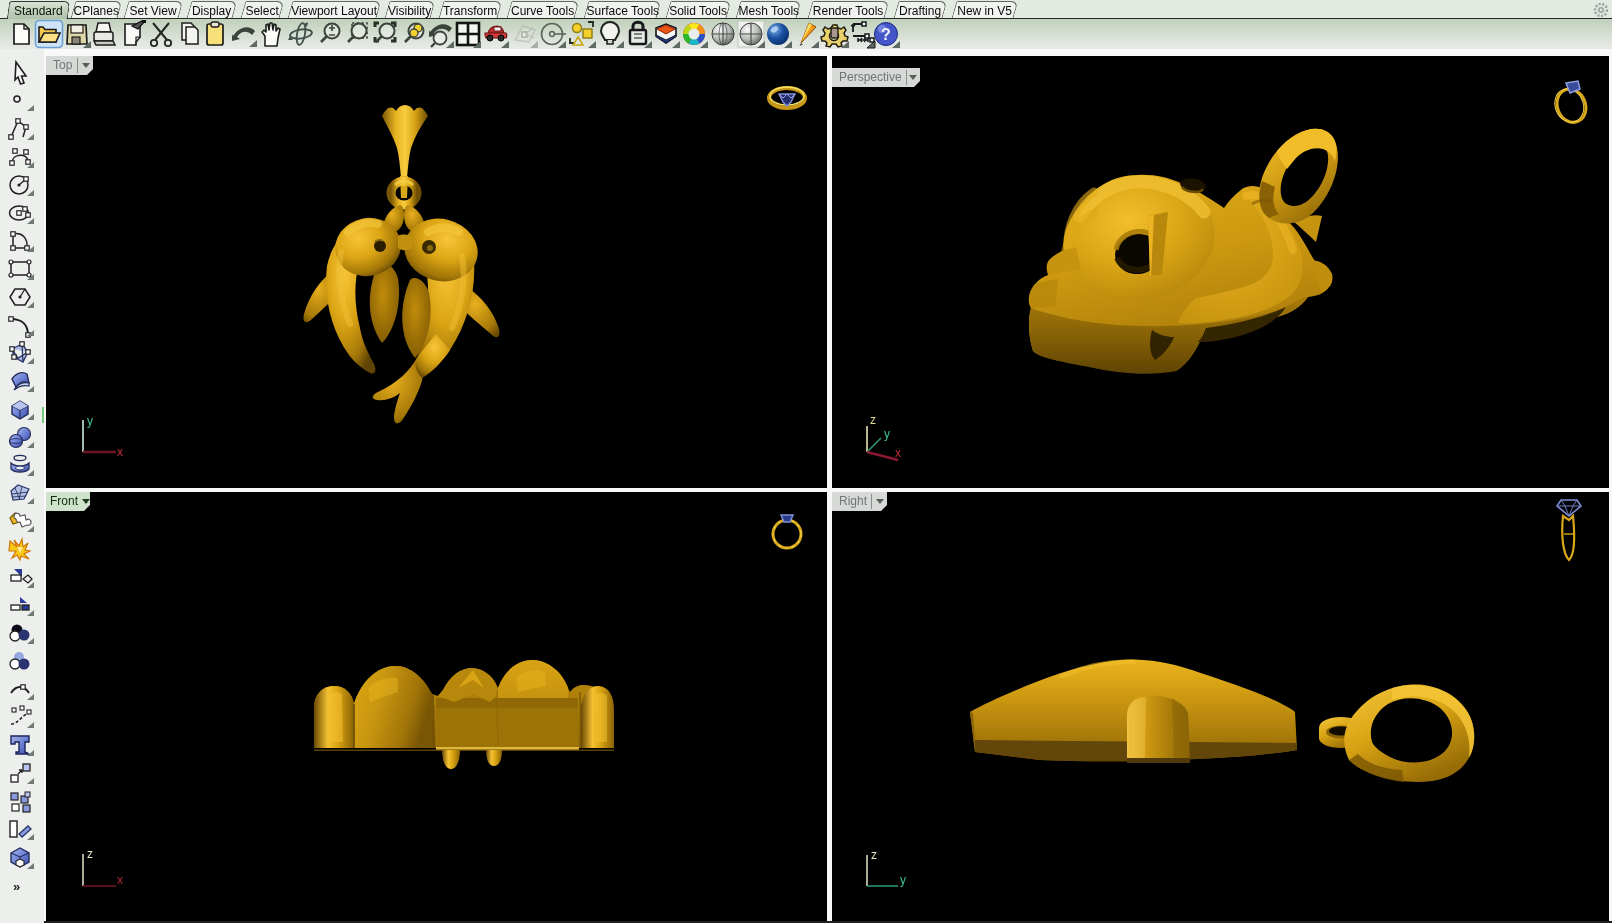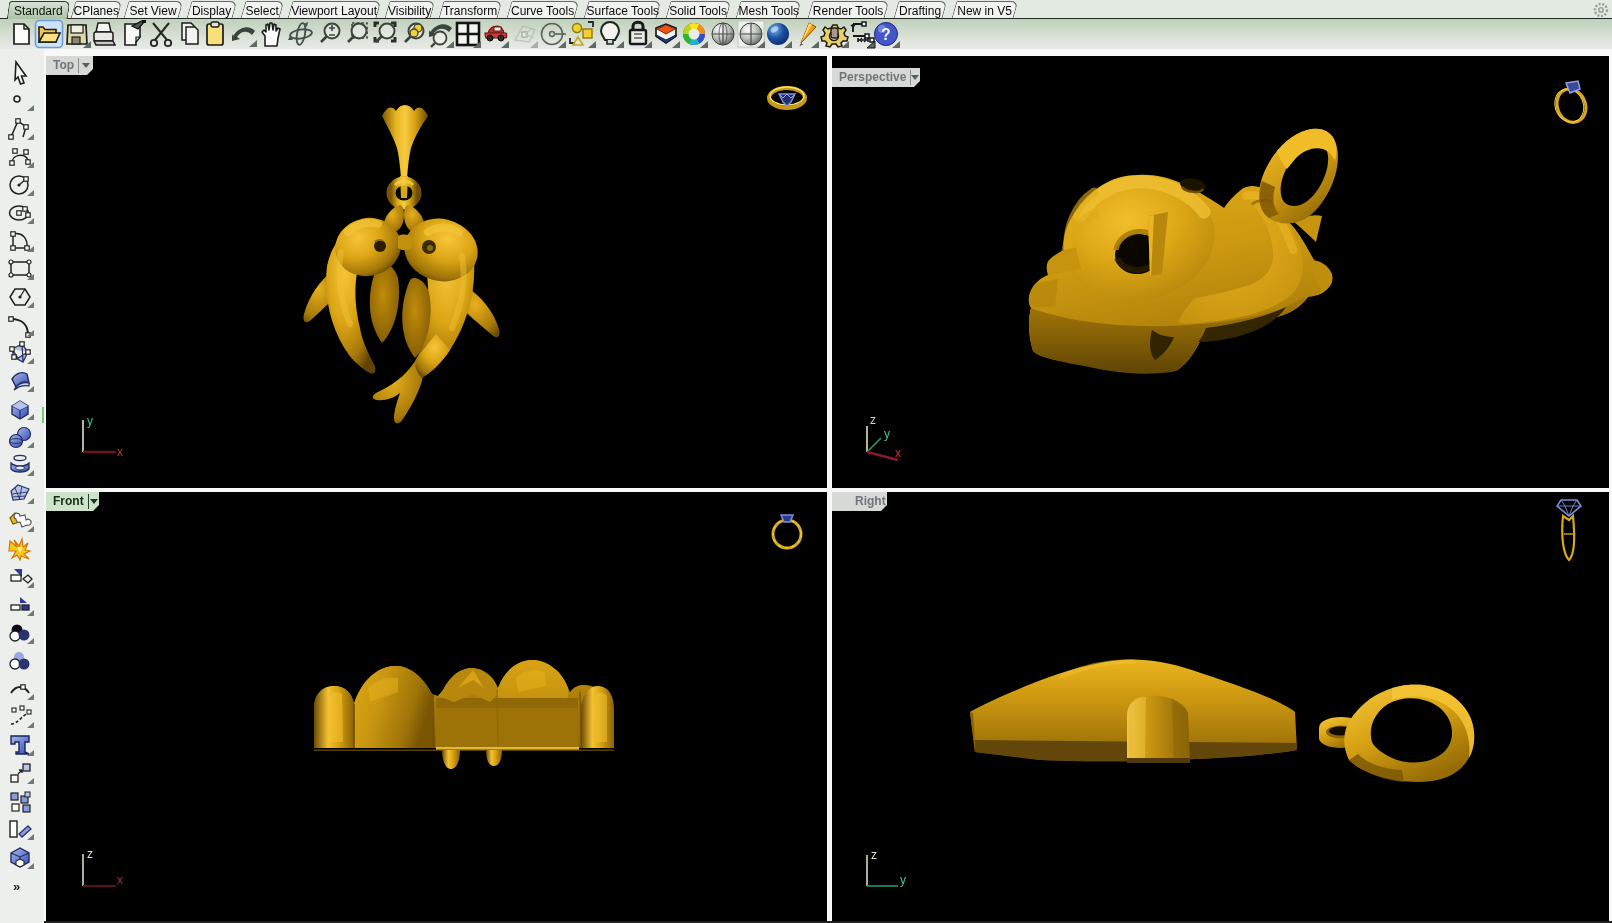--- a/index.html
+++ b/index.html
@@ -35,21 +35,21 @@
 #vpTL { left:2px;   top:7px;   width:781px; height:432px; }
 #vpTR { left:788px; top:7px;   width:777px; height:432px; }
 #vpBL { left:2px;   top:443px; width:781px; height:429px; }
 #vpBR { left:788px; top:443px; width:777px; height:429px; }
 .vp svg.scene { position:absolute; top:0; left:0; }
 
 
 .vplabel { position:absolute; top:0px; left:0px; height:19px; display:flex;
   align-items:center; background:#d7d9d6; color:#70767a; font-size:12px;
   clip-path:polygon(0 0, 100% 0, 100% calc(100% - 6px), calc(100% - 6px) 100%, 0 100%); }
-.vplabel .txt { flex:1; padding:0 4px 1px 7px;font-weight:bold; }
+.vplabel .txt { flex:1; padding:0 4px 1px 7px; }
 .vplabel .sep { width:1px; height:15px; background:#8a8f8c; }
 .vplabel .arr { width:15px; height:100%; display:flex; align-items:center; justify-content:center; }
 .vplabel .arr:after { content:""; border:4px solid transparent; border-top:5px solid #55605a; margin-top:4px; }
 .vplabel.active { background:#cfe2cb; color:#12300f; }
 .vplabel.active .sep { background:#28422a; }
 .vplabel.active .arr:after { border-top-color:#1c3a1c; }
 </style>
 </head>
 <body>
 <div id="app">
@@ -832,21 +832,21 @@
           <path d="M-6,-17 L6,-17 L3,-10 L-3,-10 Z" fill="#2a3a8a" stroke="#8090d8" stroke-width="1.5"></path>
         </g>
 
         <g font-family="Liberation Sans" font-size="12">
           <line x1="37" y1="394" x2="37" y2="362" stroke="#d8d8c0" stroke-width="1.6"></line>
           <line x1="37" y1="394" x2="70" y2="394" stroke="#5a1020" stroke-width="2.2"></line>
           <text x="41" y="366" fill="#e8e4c8">z</text>
           <text x="71" y="392" fill="#b02535">x</text>
         </g>
       </svg>
-      <div class="vplabel active" style="width:53px;justify-content:flex-end;">
+      <div class="vplabel active" style="width:44px;justify-content:flex-end;">
           <span class="txt">Front</span>
           <span class="sep"></span>
           <span class="arr"></span>
         </div>
     </div>
     <div class="vp" id="vpBR">
       <svg class="scene" width="777" height="429" viewBox="0 0 777 429">
         <defs>
           <linearGradient id="rslab" x1="0" y1="0" x2="0" y2="1">
             <stop offset="0" stop-color="#eab41e"></stop>
@@ -898,21 +898,21 @@
           <path d="M-5,6 L4,6" stroke="#d8a818" stroke-width="1.4"></path>
         </g>
 
         <g font-family="Liberation Sans" font-size="12">
           <line x1="35" y1="394" x2="35" y2="363" stroke="#d8d8c0" stroke-width="1.6"></line>
           <line x1="35" y1="394" x2="66" y2="394" stroke="#2a9478" stroke-width="1.6"></line>
           <text x="39" y="367" fill="#e8e4c8">z</text>
           <text x="68" y="392" fill="#3fc39c">y</text>
         </g>
       </svg>
-      <div class="vplabel" style="width:55px;padding-left:16px;">
+      <div class="vplabel" style="width:55px;">
           <span class="txt">Right</span>
           <span class="sep"></span>
           <span class="arr"></span>
         </div>
     </div>
   </div>
 <div style="position:absolute; left:44px; top:921px; width:1568px; height:2px; background:#1f211f;"></div>
 </div>
 
 </body></html>

